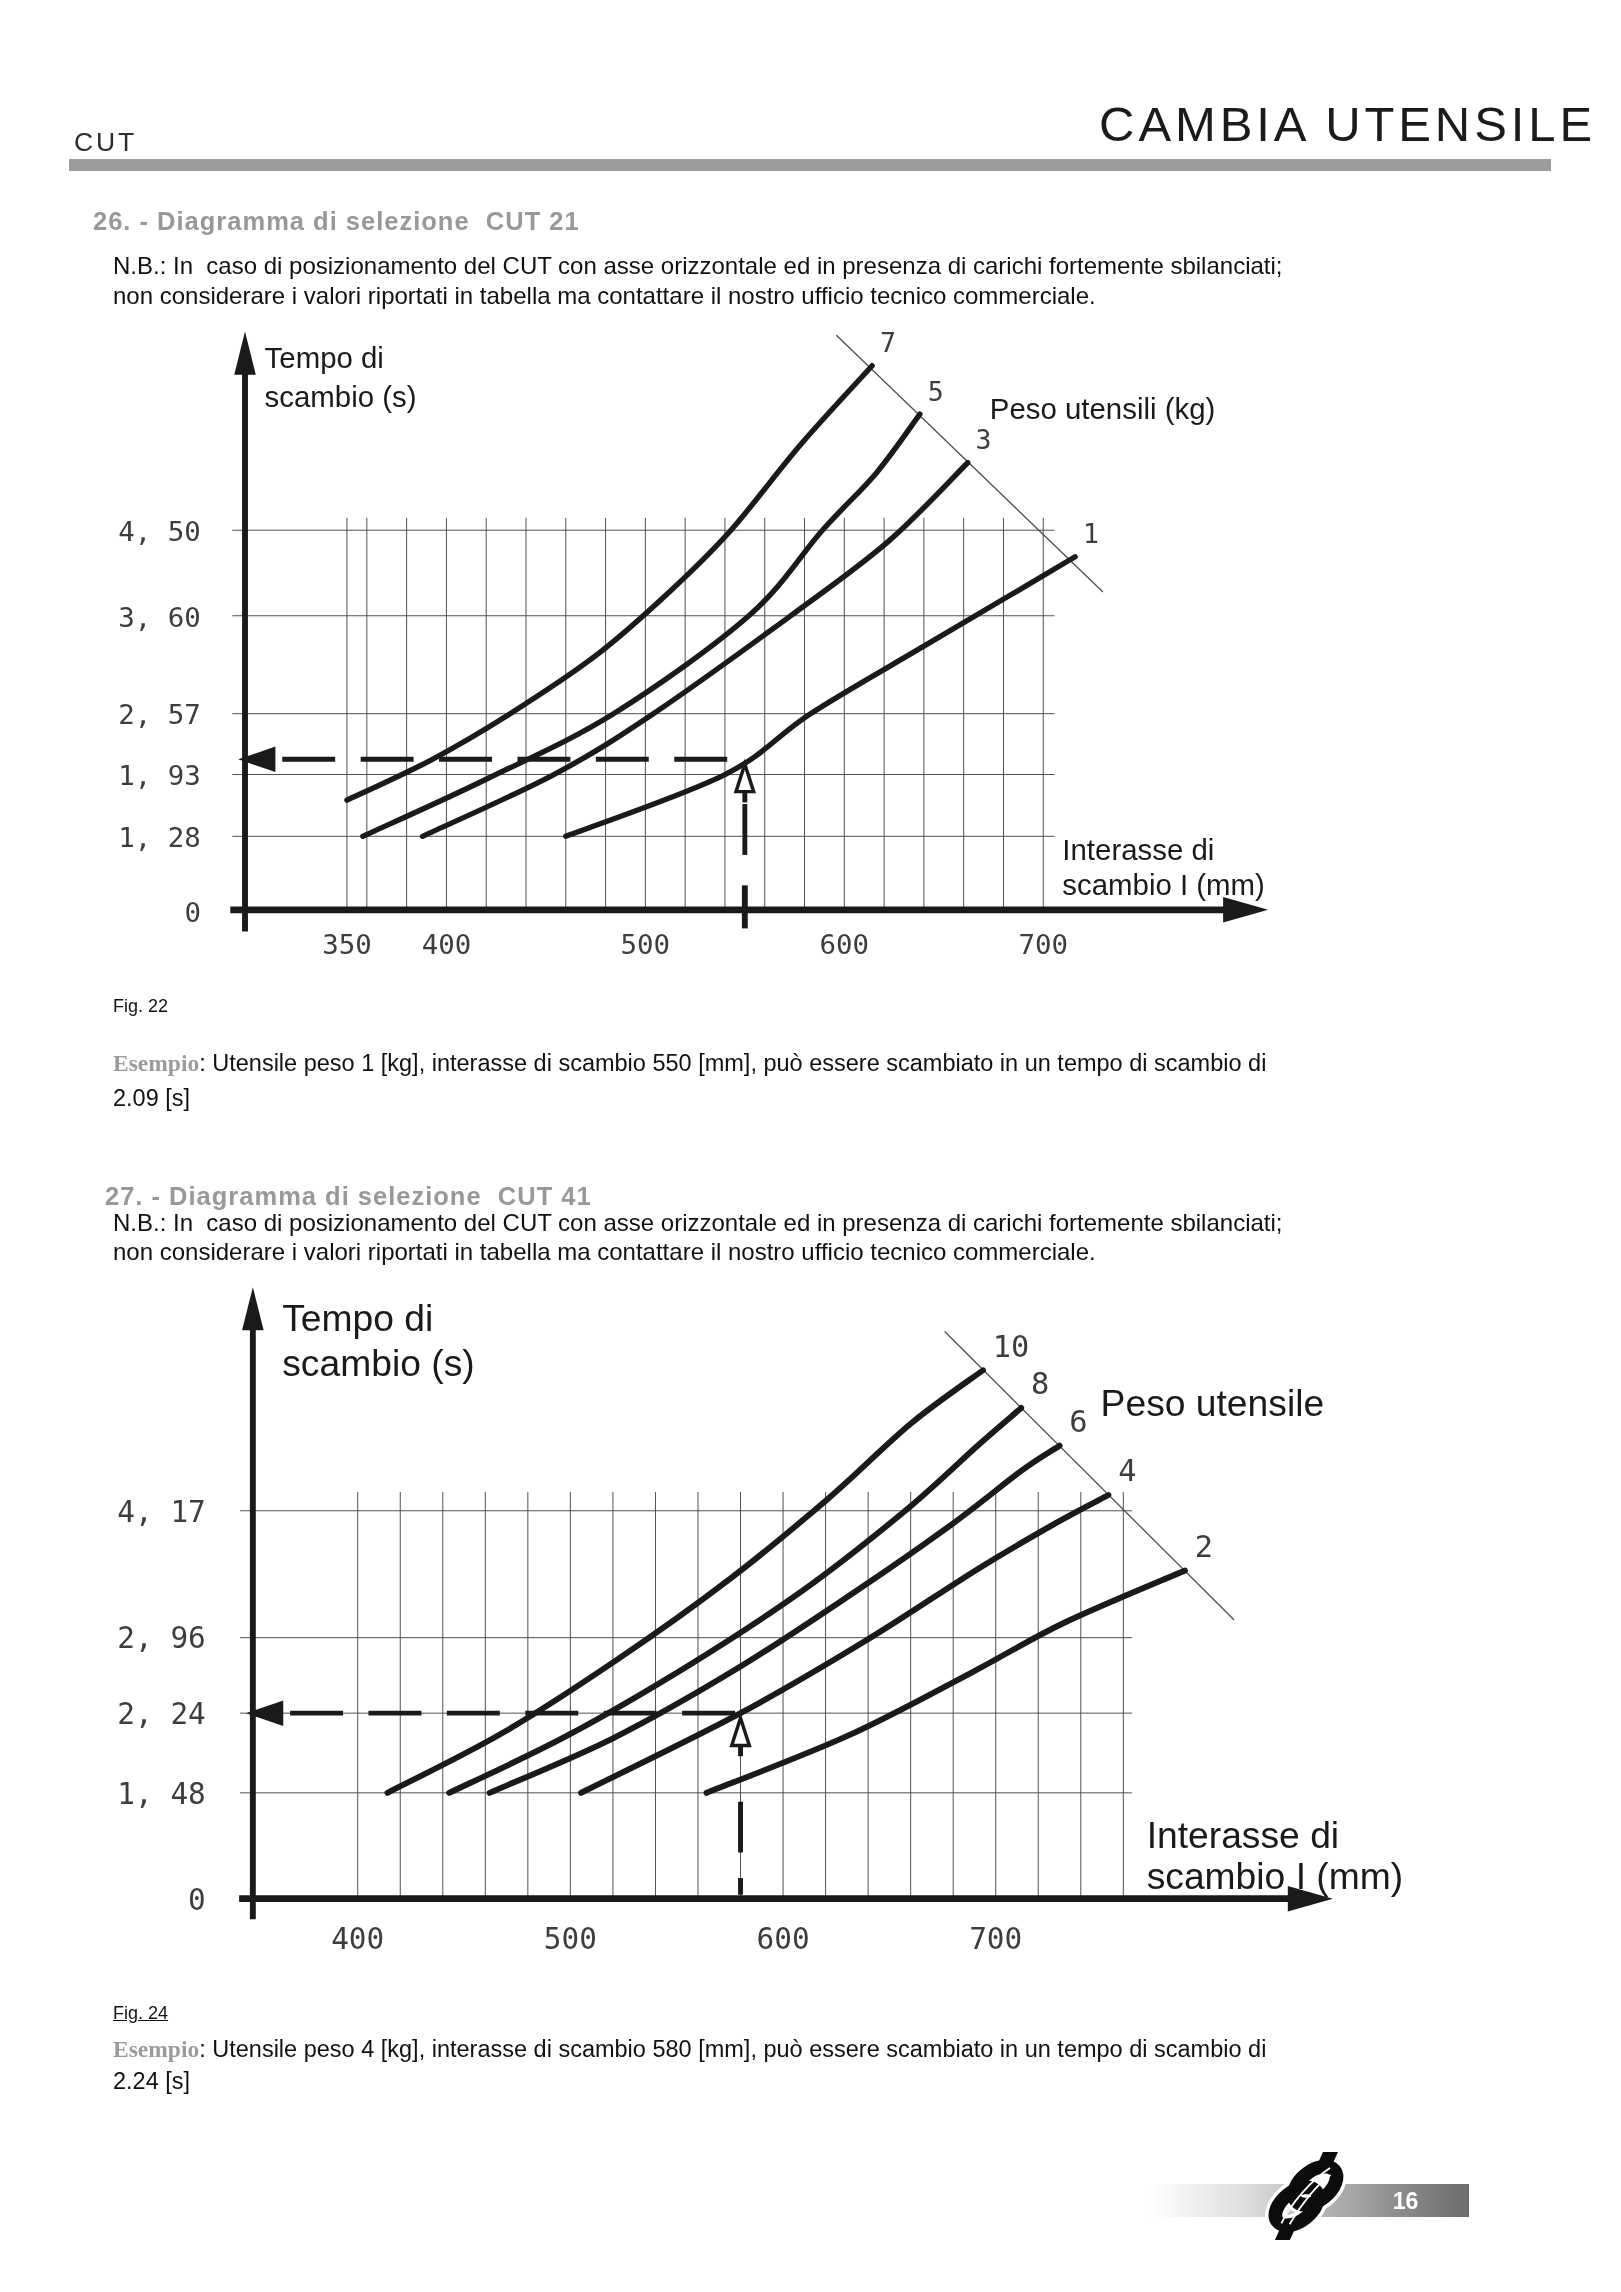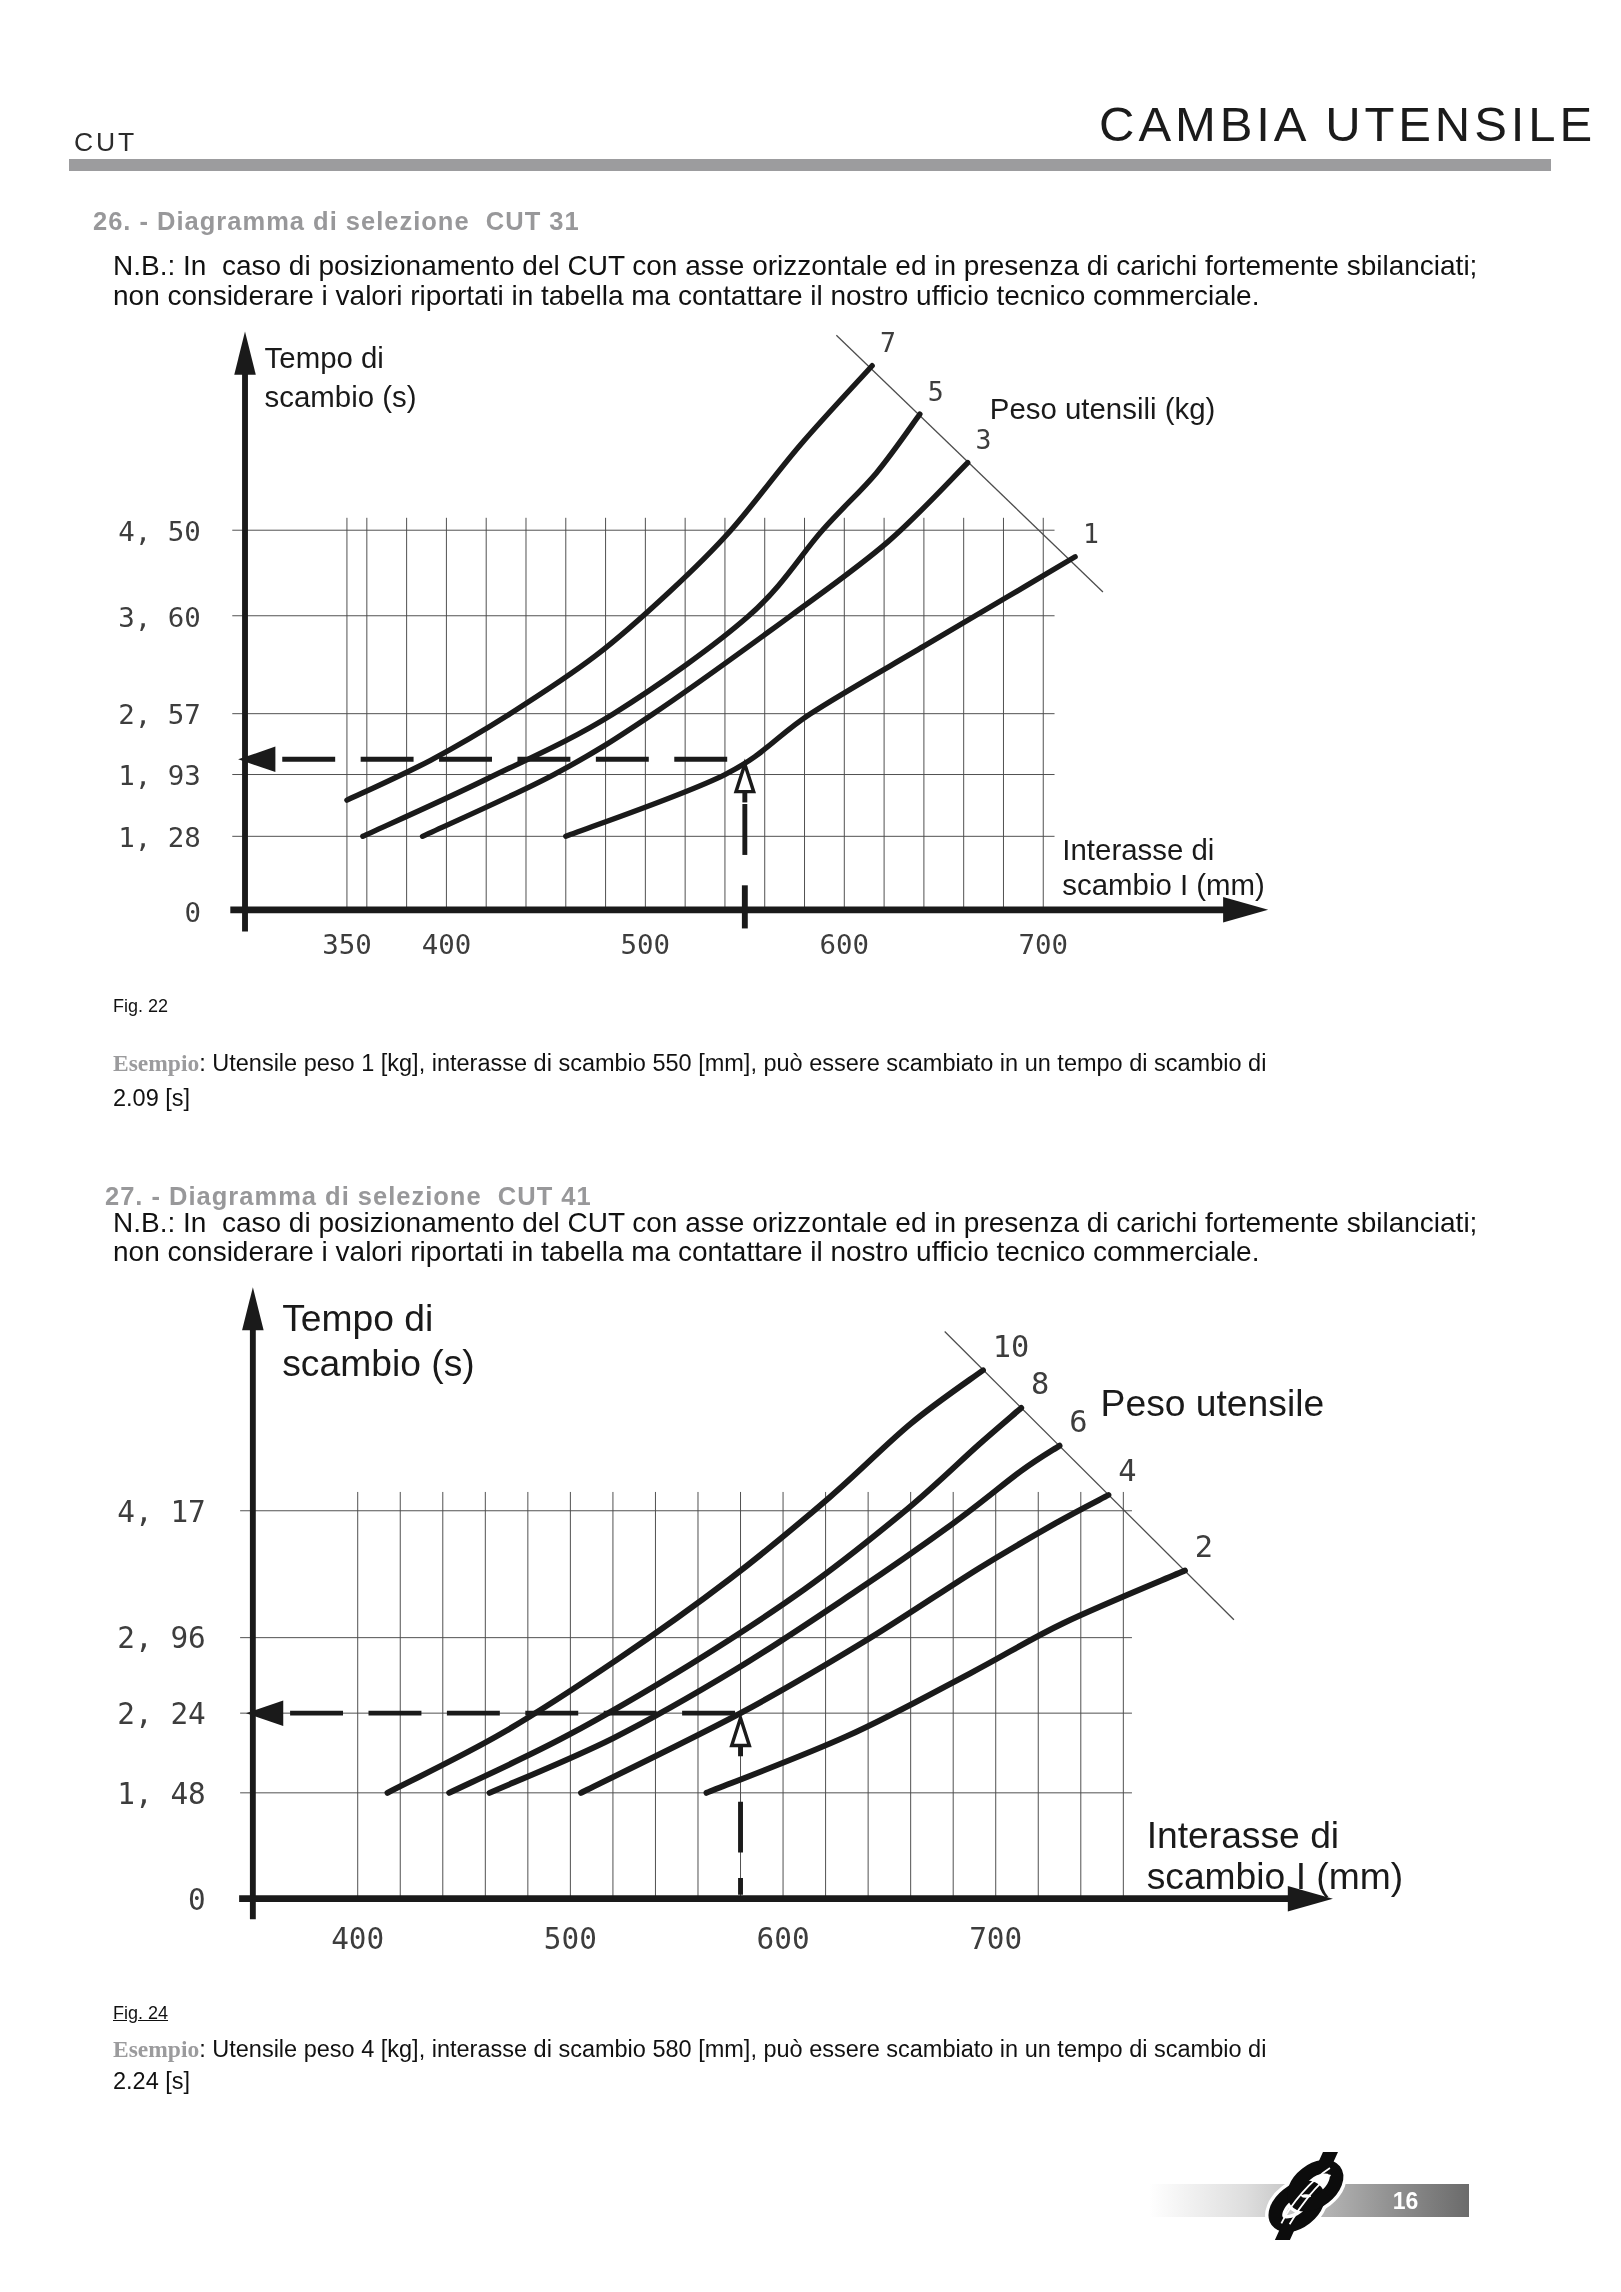--- a/index.html
+++ b/index.html
@@ -7,21 +7,21 @@
     position:relative;width:1621px;height:2293px;background:#ffffff;
     margin:0 auto;overflow:hidden;
     font-family:"Liberation Sans",sans-serif;color:#141414;padding-left:44px;
   }
   .abs{position:absolute;}
   .pre{white-space:pre-wrap;}
   .product-code{left:74px;top:127px;font-size:26.5px;letter-spacing:2.9px;color:#2b2b2b;}
   .page-title{right:69px;top:96px;font-size:49px;font-weight:400;letter-spacing:3.9px;color:#1b1b1b;}
   .header-rule{left:69px;top:159px;width:1482px;height:11.8px;background:#9c9c9e;}
   .section-heading{left:93px;font-size:25.5px;font-weight:bold;color:#98989a;letter-spacing:1px;}
-  .note{left:113px;width:1411px;font-size:28px;line-height:29px;color:#111111;}
+  .note{left:113px;width:1411px;font-size:24px;line-height:29px;color:#111111;}
   .fig-caption{left:113px;font-size:18px;color:#111111;}
   .example-line{left:113px;width:1441px;font-size:23.5px;color:#111111;}
   .example-label{color:#9b9b9d;font-weight:bold;font-family:Liberation Serif, serif;}
   .charts-layer{left:0;top:0;width:1621px;height:2293px;}
   .footer-bar{
     left:1149px;top:2184px;width:320px;height:33px;
     background:linear-gradient(to right,#ffffff 0%,#dedede 30%,#8d8d8d 78%,#6b6b6b 100%);
   }
   .page-number{left:1376px;top:2188px;width:59px;text-align:center;font-size:23px;font-weight:bold;color:#ffffff;}
   .logo-svg{left:1227px;top:2152px;width:157px;height:88px;}
@@ -164,21 +164,21 @@
         <text x="1016" y="1988" fill="#3d3d3d" text-anchor="middle" font-size="30" style="font-family: &quot;DejaVu Sans Mono&quot;, monospace;">700</text>
         <text x="288" y="1358" fill="#1a1a1a" text-anchor="start" font-size="38" style="font-family: &quot;Liberation Sans&quot;, sans-serif;">Tempo di</text>
         <text x="288" y="1404" fill="#1a1a1a" text-anchor="start" font-size="38" style="font-family: &quot;Liberation Sans&quot;, sans-serif;">scambio (s)</text>
         <text x="1123" y="1445" fill="#1a1a1a" text-anchor="start" font-size="38" style="font-family: &quot;Liberation Sans&quot;, sans-serif;">Peso utensile</text>
         <text x="1170" y="1885" fill="#1a1a1a" text-anchor="start" font-size="38" style="font-family: &quot;Liberation Sans&quot;, sans-serif;">Interasse di</text>
         <text x="1170" y="1927" fill="#1a1a1a" text-anchor="start" font-size="38" style="font-family: &quot;Liberation Sans&quot;, sans-serif;">scambio  I (mm)</text>
       </g>
     </svg>
 
   <section>
-    <h2 class="abs section-heading pre" style="top:207px;margin:0;">26. - Diagramma di selezione  CUT 31</h2>
+    <h2 class="abs section-heading pre" style="top:207px;margin:0;">26. - Diagramma di selezione  CUT 21</h2>
     <div class="abs note pre" style="top:251px;">N.B.: In  caso di posizionamento del CUT con asse orizzontale ed in presenza di carichi fortemente sbilanciati;</div>
     <div class="abs note pre" style="top:281px;">non considerare i valori riportati in tabella ma contattare il nostro ufficio tecnico commerciale.</div>
     <div class="abs fig-caption" style="top:996px;">Fig. 22</div>
     <div class="abs example-line" style="top:1050px;">
       <span class="example-label">Esempio</span><span class="pre">: Utensile peso 1 [kg], interasse di scambio 550 [mm], può essere scambiato in un tempo di scambio di</span>
     </div>
     <div class="abs example-line" style="top:1085px;">2.09 [s]</div>
   </section>
 
   <section>

